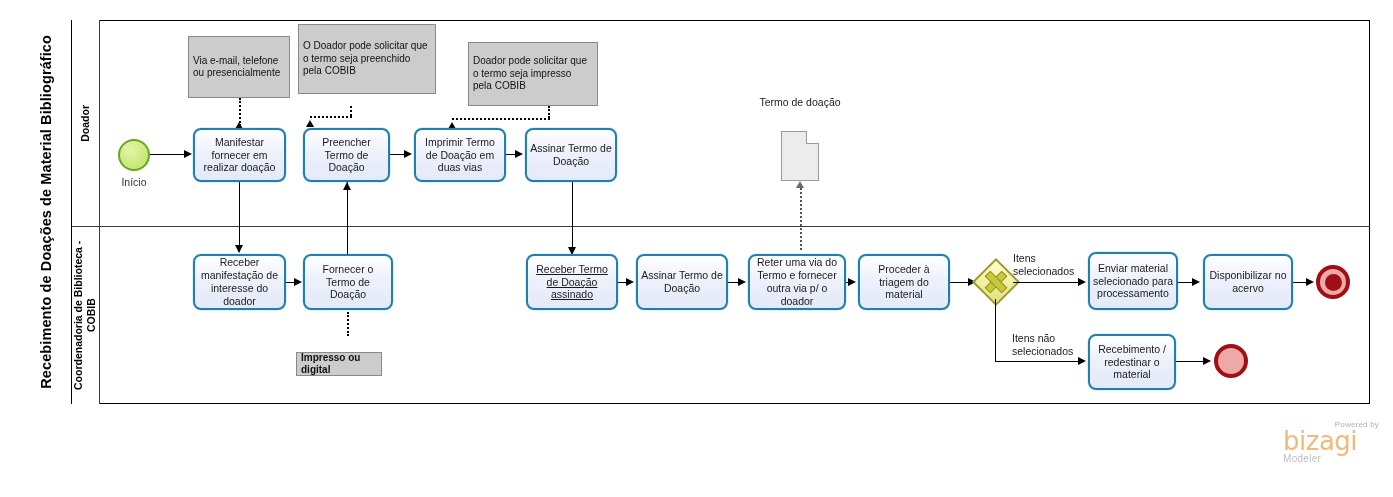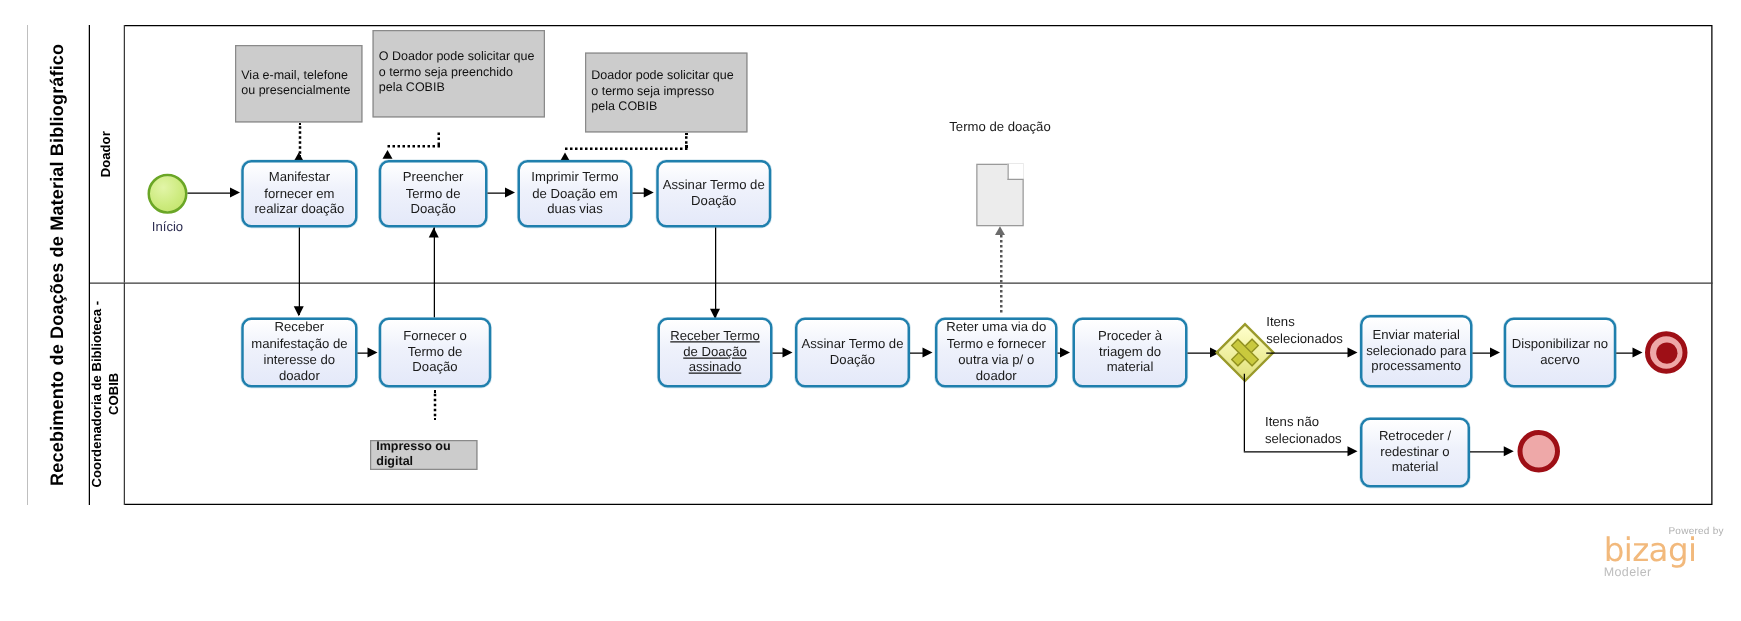--- a/index.html
+++ b/index.html
@@ -386,21 +386,21 @@
   <div class="task" style="left:636px; top:254px; width:92px; height:56px;">Assinar Termo de Doação</div>
 
   <div class="task" style="left:748px; top:254px; width:98px; height:56px;">Reter uma via do Termo e fornecer outra via p/ o doador</div>
 
   <div class="task" style="left:858px; top:254px; width:92px; height:56px;">Proceder à triagem do material</div>
 
   <div class="task" style="left:1203px; top:254px; width:90px; height:56px;">Disponibilizar no acervo</div>
 
   <div class="task" style="left:1088px; top:252px; width:90px; height:58px;">Enviar material selecionado para processamento</div>
 
-  <div class="task" style="left:1088px; top:334px; width:88px; height:56px;">Retroceder / redestinar o material</div>
+  <div class="task" style="left:1088px; top:334px; width:88px; height:56px;">Recebimento / redestinar o material</div>
 
   <div class="note" style="left:296px; top:352px; width:86px; height:24px;font-weight:bold;">Impresso ou digital</div>
   <div class="assoc-v" style="left:347px; top:312px; height:24px;"></div>
 
   <div class="flow-line flow-h" style="left:286px; top:282px; width:9px;"></div>
   <div class="arrow-right" style="left:294px; top:278px;"></div>
 
   <div class="flow-line flow-h" style="left:618px; top:282px; width:10px;"></div>
   <div class="arrow-right" style="left:626px; top:278px;"></div>
 

